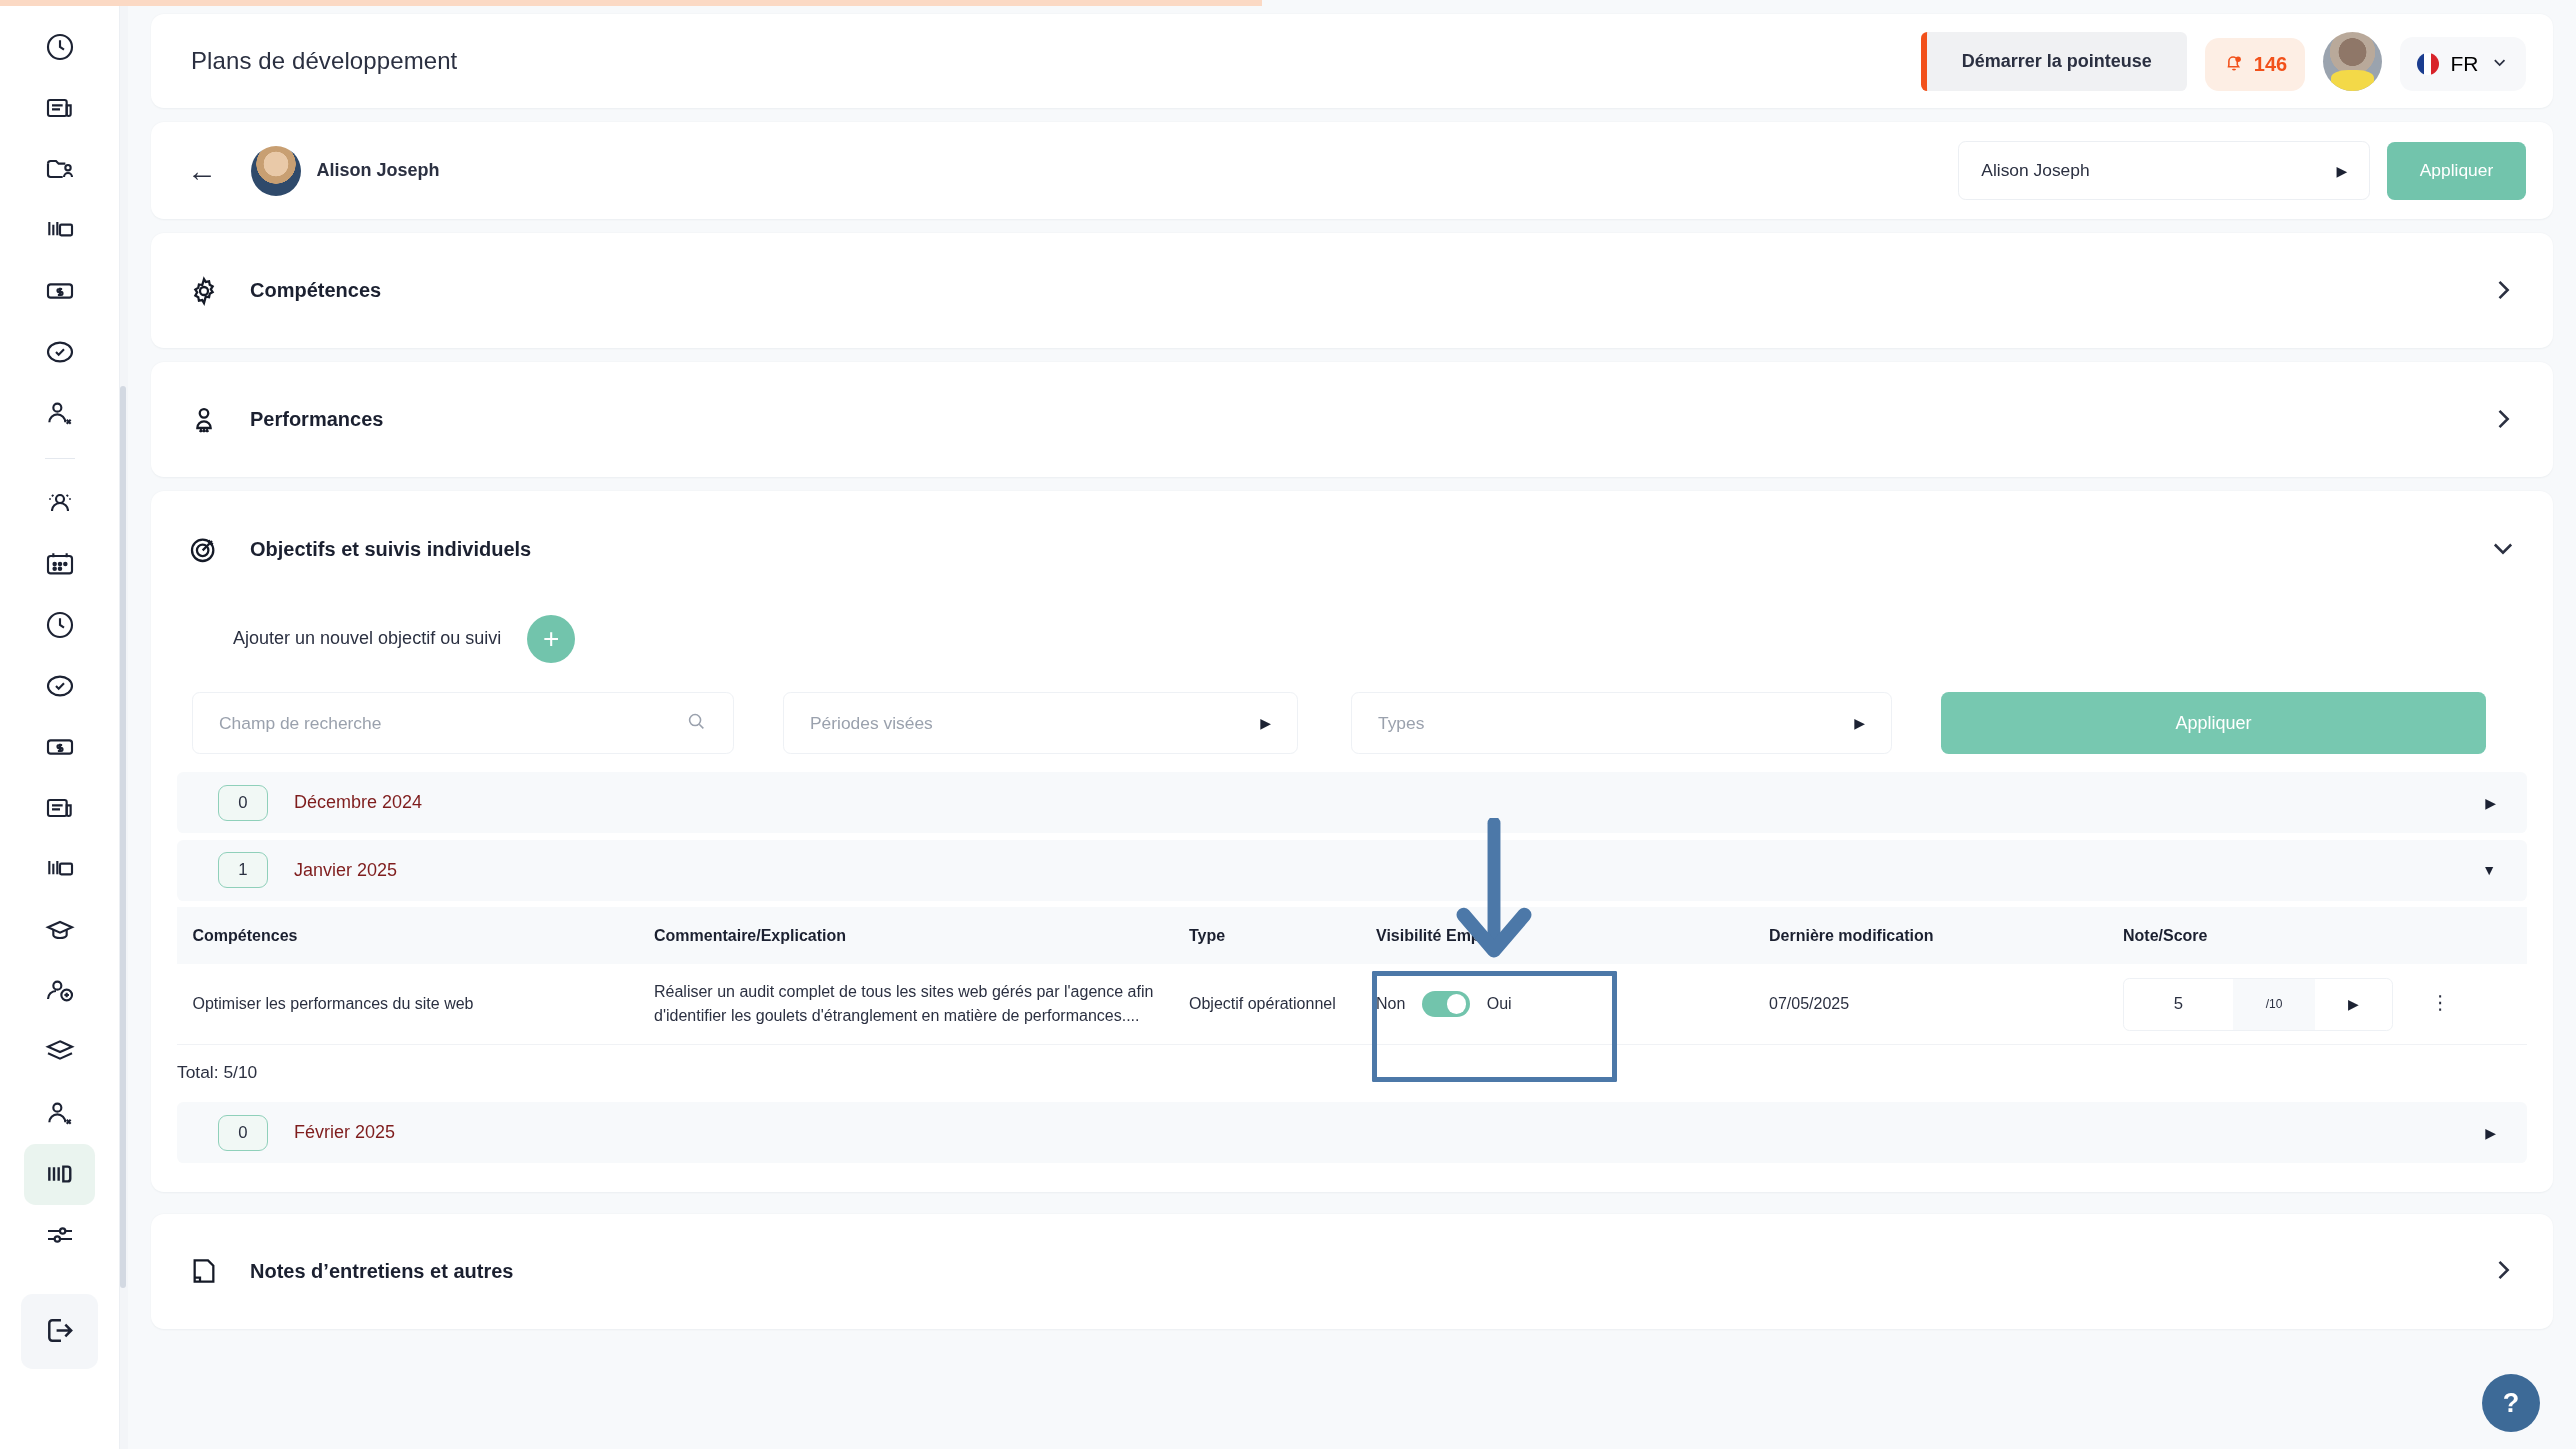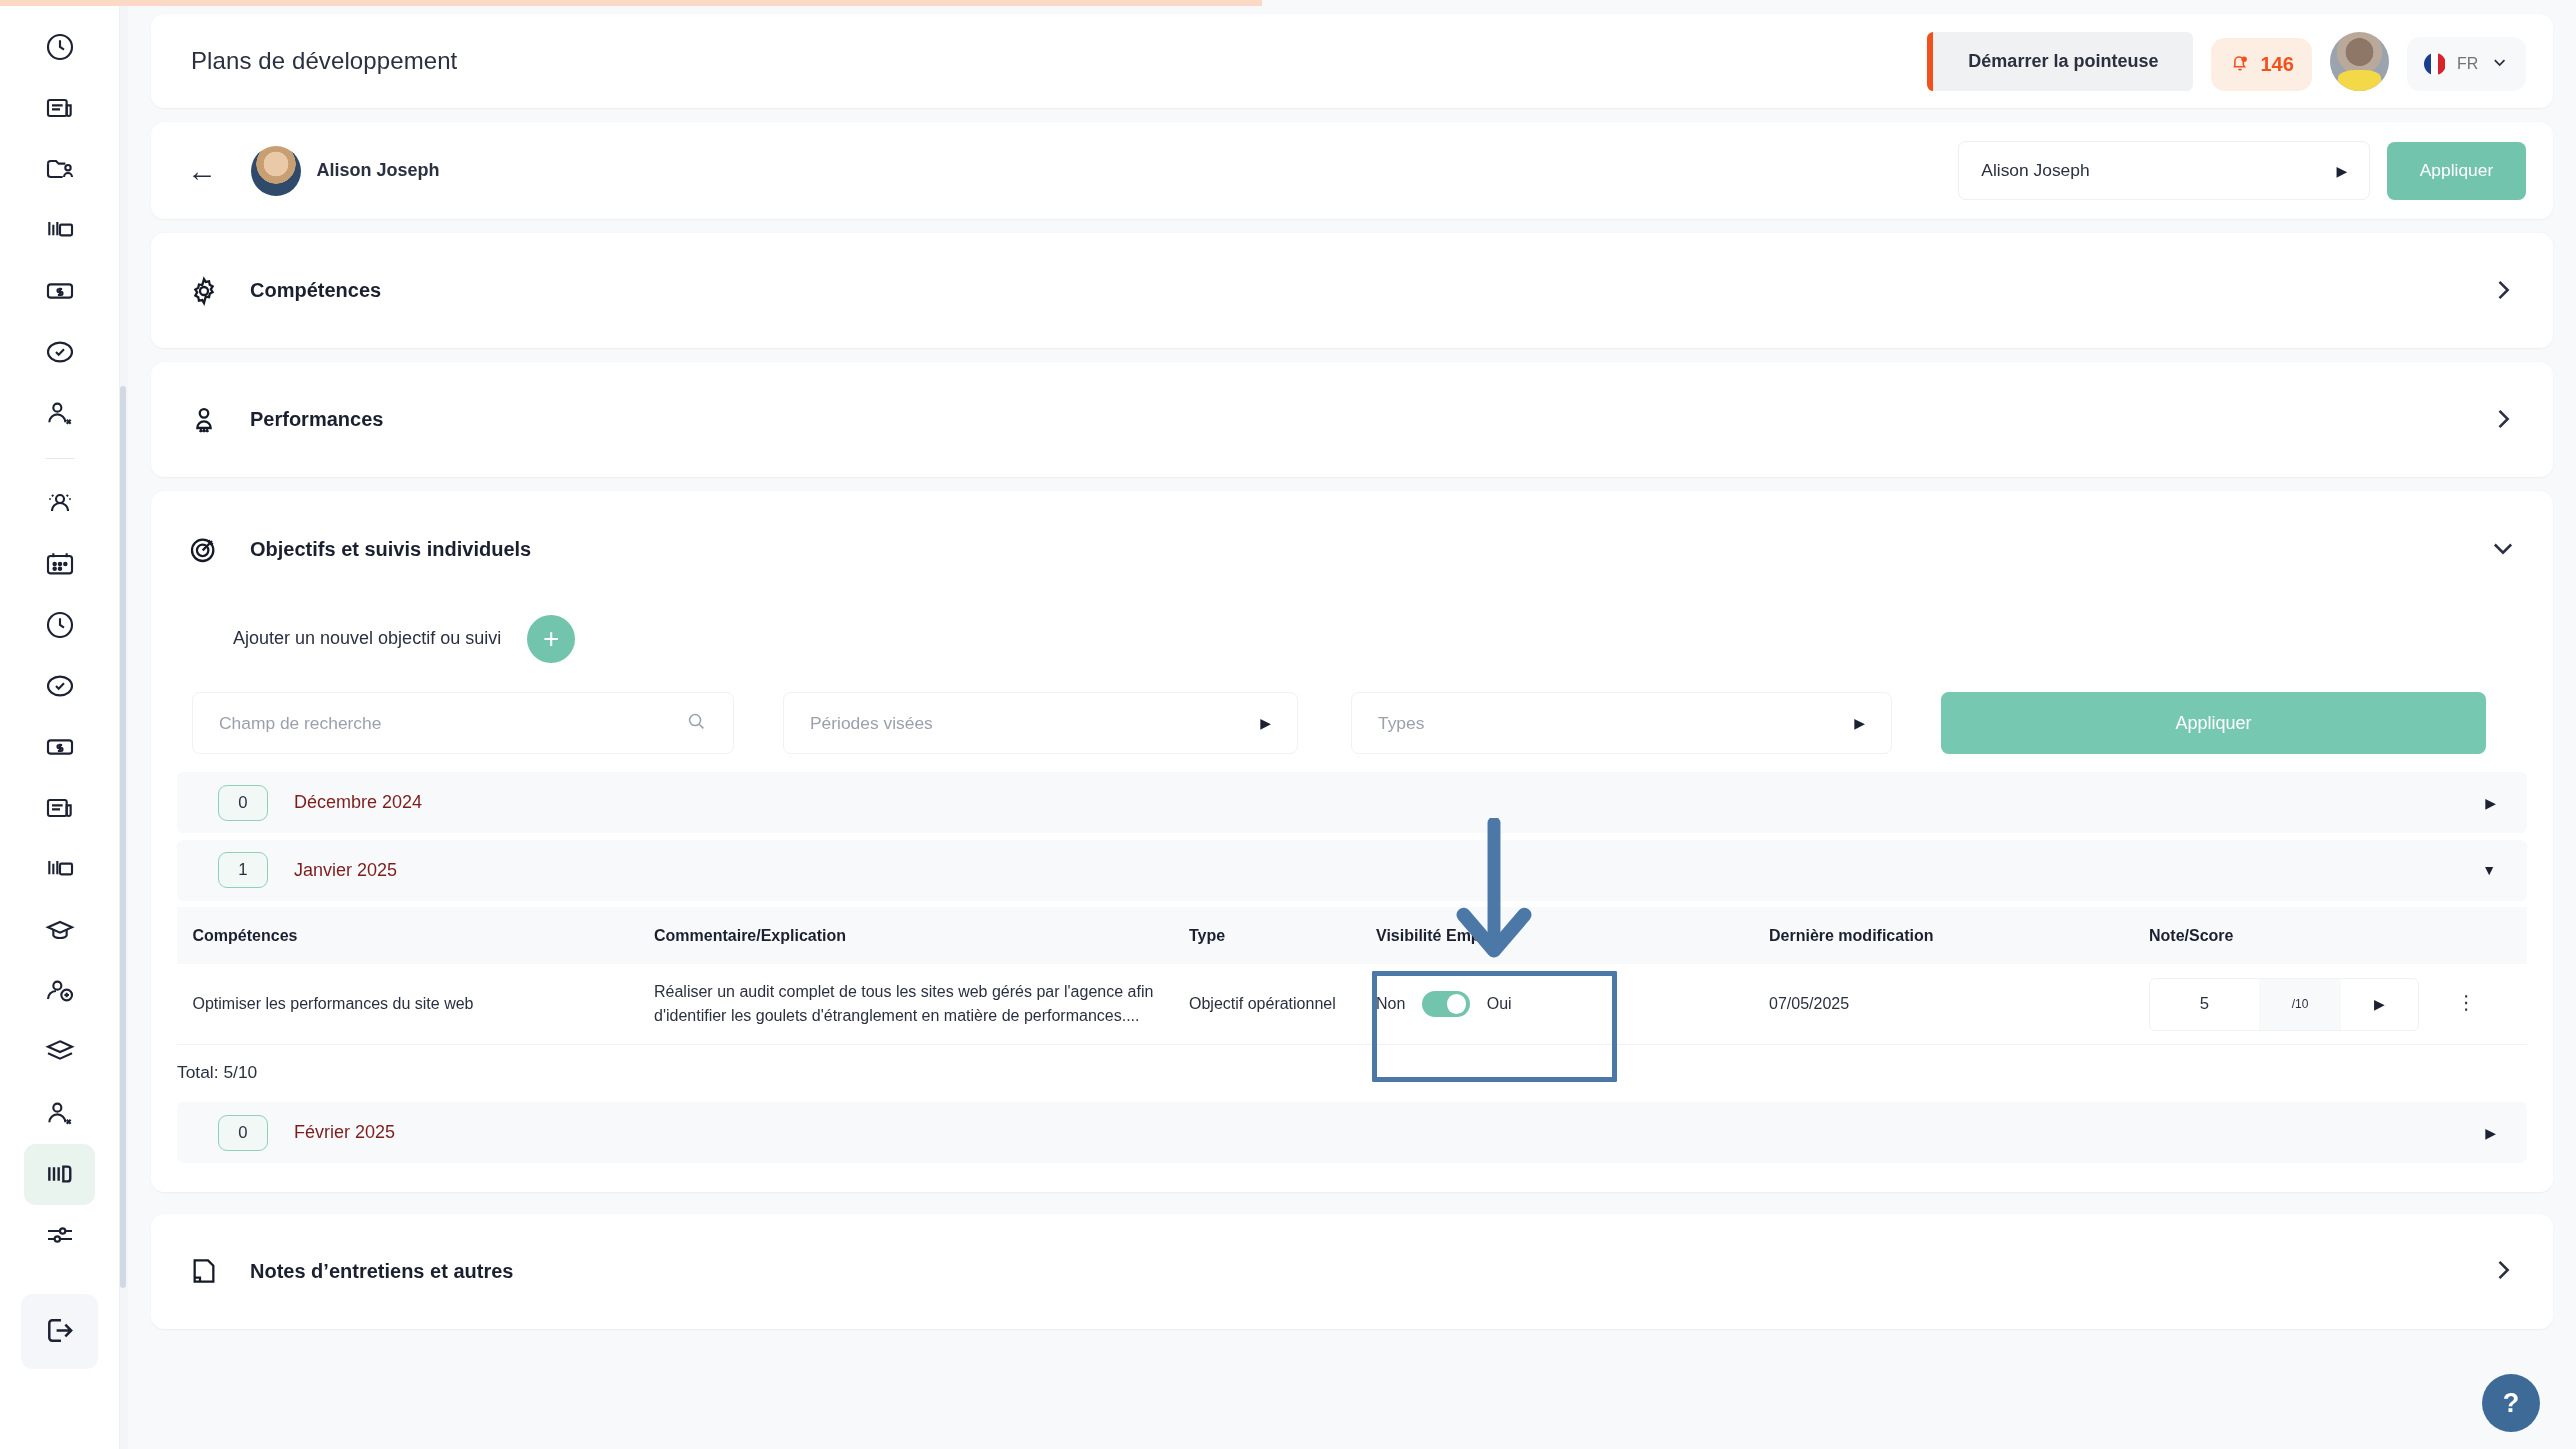--- a/index.html
+++ b/index.html
@@ -87,21 +87,21 @@
   }
   .lang-pill {
     height: 54px; background: #f7f8fa; border-radius: 13px; display: flex;
     align-items: center; gap: 11.6px; padding: 0 16.7px; cursor: pointer;
   }
   .flag-fr { width: 22px; height: 22px; border-radius: 50%; overflow: hidden; display: flex; }
   .flag-fr i { display: block; height: 100%; flex: 1; }
   .flag-fr i:nth-child(1) { background: #1b3d8f; }
   .flag-fr i:nth-child(2) { background: #ffffff; }
   .flag-fr i:nth-child(3) { background: #d8232a; }
-  .lang-code { font-size: 16px; color: #737373; }
+  .lang-code { font-size: 21px; color: #000000; }
 
   
   .emp-card { height: 97px; display: flex; align-items: center; padding: 0 27px 0 36px; }
   .back-arrow { width: 37px; font-size: 30px; color: #2b3041; cursor: pointer; line-height: 1; }
   .emp-avatar {
     width: 50px; height: 50px; border-radius: 50%; margin-left: 27px; flex: none;
     background: radial-gradient(circle at 50% 36%, #e9c9a8 0 30%, #c89f72 31% 48%, #2f4a6b 49% 100%);
   }
   .emp-name { font-size: 18px; font-weight: bold; color: #2b3041; margin-left: 15.5px; }
   .emp-right { margin-left: auto; display: flex; align-items: center; gap: 16.7px; }
@@ -180,21 +180,21 @@
   }
   .tbl-row {
     display: flex; align-items: center; min-height: 81px; background: #fff;
     font-size: 16px; color: #2b3041; border-bottom: 0.6px solid #f0f2f5;
   }
   .c1 { width: 477px; padding-left: 15.5px; }
   .c2 { width: 535px; }
   .c3 { width: 187px; }
   .c4 { width: 393px; }
   .c5 { width: 354px; }
-  .c6 { flex: 1; margin-left: 26px; }
+  .c6 { flex: 1; }
   .comment { line-height: 1.5; }
   .score-box {
     display: inline-flex; align-items: center; height: 53px;
     border: 1.3px solid #eef1f5; border-radius: 6.4px; overflow: hidden; background: #fff;
   }
   .score-val { width: 109px; text-align: center; font-size: 16.7px; color: #2b3041; }
   .score-den { width: 82px; text-align: center; font-size: 12px; color: #2b3041; background: #f7f9fb; height: 100%; line-height: 50px;}
   .score-caret { width: 77px; text-align: center; color: #1c2233; font-size: 14px; }
   .kebab { margin-left: 33px; color: #2b3041; font-size: 19.3px; letter-spacing: 0; line-height: .55; cursor: pointer; }
   .total-row { display: flex; justify-content: flex-start; padding: 16.7px 72px 9px 0; }

